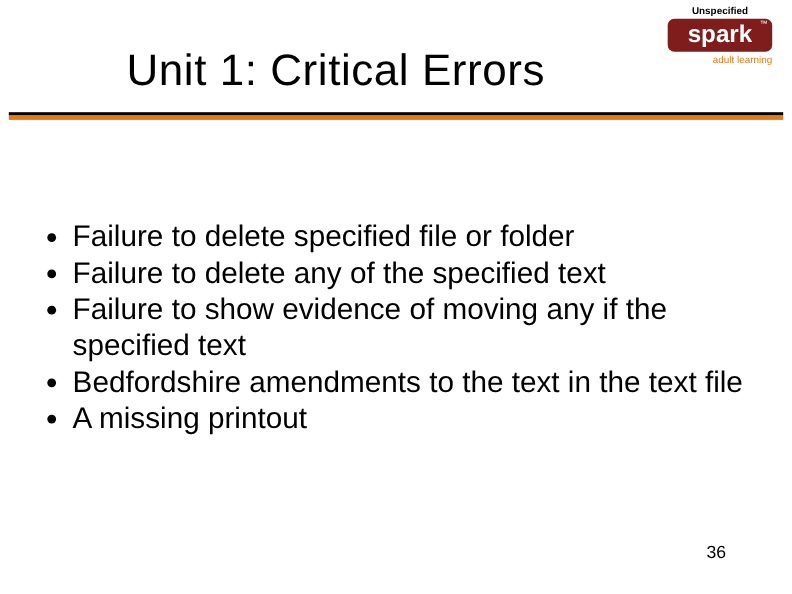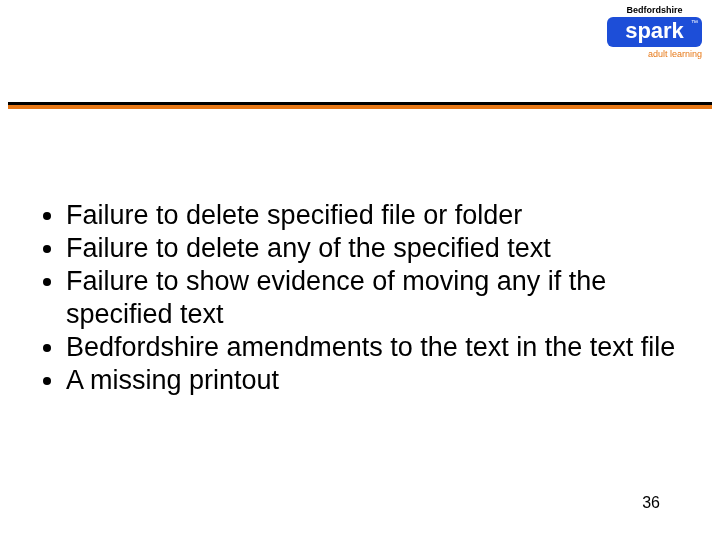--- a/index.html
+++ b/index.html
@@ -33,21 +33,21 @@
     height: 70px;
   }
   .logo-top {
     font-size: 9px;
     font-weight: bold;
     color: #000;
     text-align: center;
     margin-bottom: 2px;
   }
   .logo-mid {
-    background: #1d4ed8;
+    background: #7f1d1d;
     color: #fff;
     font-size: 22px;
     font-weight: bold;
     font-family: "Comic Sans MS", "Chalkboard SE", cursive, sans-serif;
     text-align: center;
     border-radius: 6px;
     padding: 3px 4px 5px 4px;
     line-height: 1;
     position: relative;
   }
@@ -107,22 +107,23 @@
     right: 60px;
     bottom: 28px;
     font-size: 16px;
     color: #000;
   }
 </style>
 </head>
 <body>
 
 <div class="header-area">
+  <div class="title">Unit 1: Critical Errors</div>
   <div class="logo-box">
-    <div class="logo-top">Bedfordshire</div>
+    <div class="logo-top">Unspecified</div>
     <div class="logo-mid">
       <span>spark</span>
       <span class="logo-tm">™</span>
     </div>
     <div class="logo-bottom">adult learning</div>
   </div>
   <div class="rule-black"></div>
   <div class="rule-orange"></div>
 </div>
 

